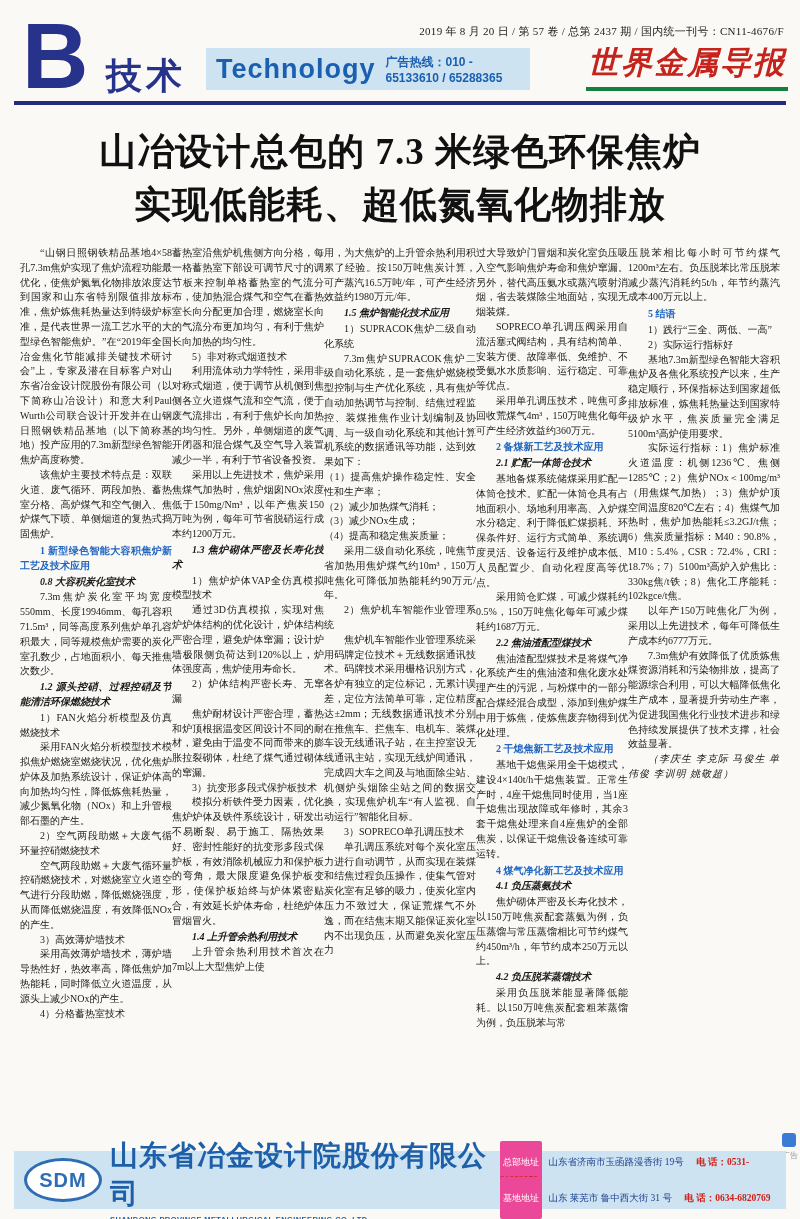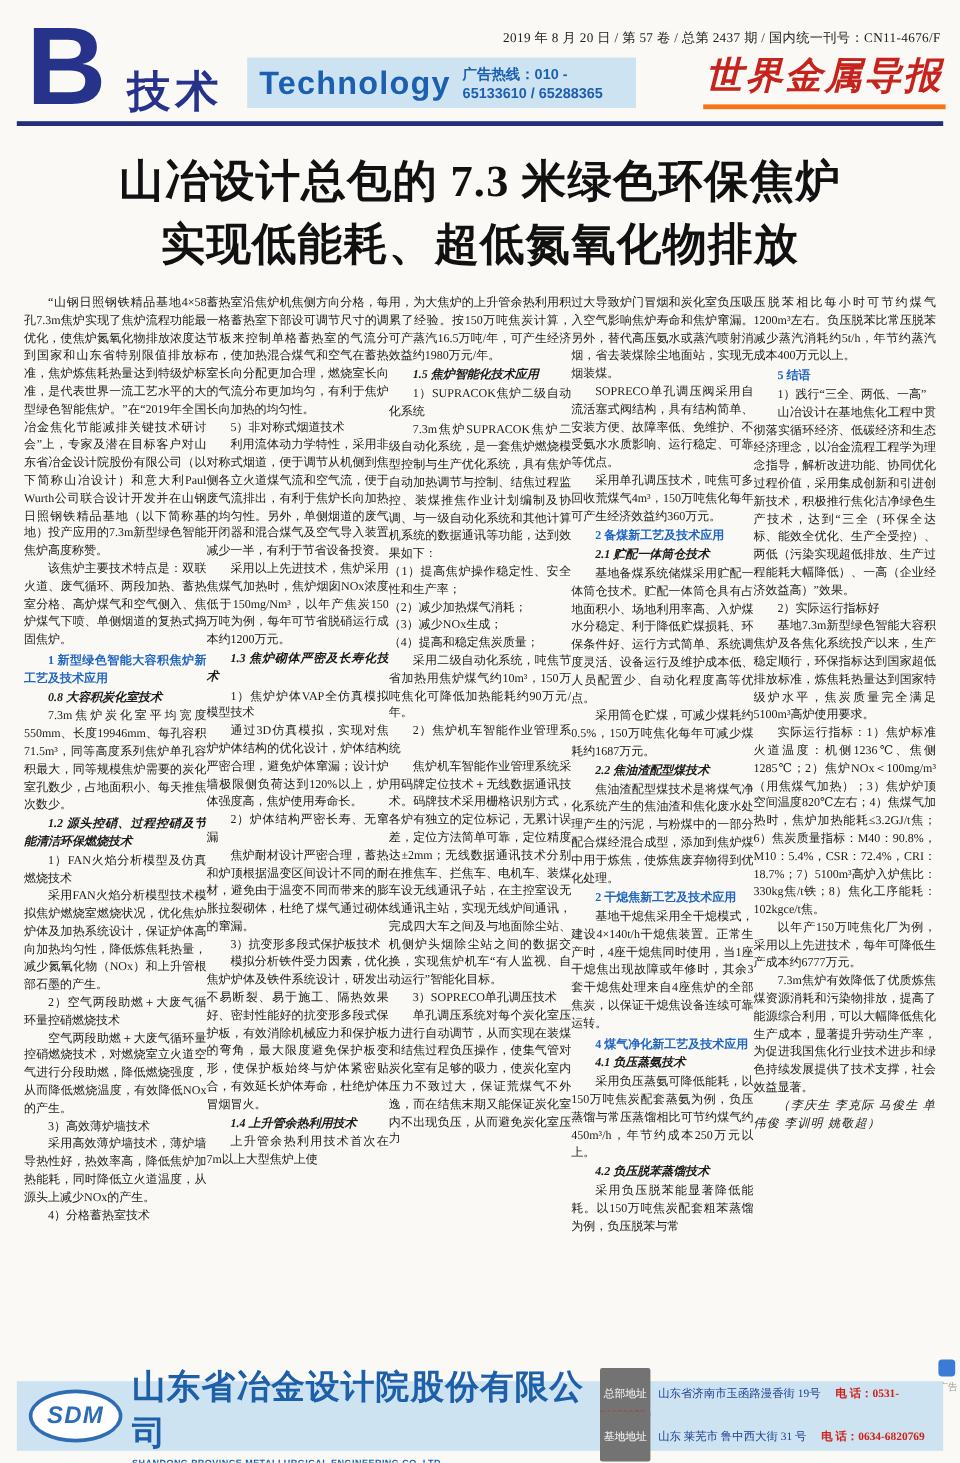--- a/index.html
+++ b/index.html
@@ -13,21 +13,21 @@
               font-weight:bold;font-size:92px;line-height:1;color:#27338b;}
   .sec-name{position:absolute;left:106px;top:52px;font-family:"Liberation Sans",sans-serif;
             font-weight:bold;font-size:36px;color:#27338b;letter-spacing:4px;}
   .date-line{position:absolute;right:16px;top:24px;font-size:11px;color:#222;letter-spacing:.3px;}
   .tech-bar{position:absolute;left:206px;top:48px;width:324px;height:42px;background:#cde3f1;
             display:flex;align-items:center;padding:0 10px;box-sizing:border-box;}
   .tech-word{font-family:"Liberation Sans",sans-serif;font-weight:bold;font-size:27px;
              color:#1b5fb0;letter-spacing:1px;margin-right:10px;}
   .hotline{font-family:"Liberation Sans",sans-serif;font-weight:bold;font-size:12px;color:#1b5fb0;}
   .masthead{position:absolute;right:12px;top:42px;font-size:31px;font-weight:bold;font-style:italic;
-            color:#c5231c;border-bottom:4px solid #f97316;padding:0 2px 3px 2px;letter-spacing:2px;}
+            color:#c5231c;border-bottom:4px solid #15803d;padding:0 2px 3px 2px;letter-spacing:2px;}
   .hdr-rule{position:absolute;left:14px;right:14px;top:101px;height:4px;background:#232e7a;}
 
   
   .headline{position:absolute;top:126px;left:0;width:100%;text-align:center;
             font-weight:bold;font-size:37px;line-height:1.42;color:#111;letter-spacing:1px;}
 
   
   .cols{position:absolute;top:246px;left:20px;right:20px;bottom:82px;display:flex;justify-content:center;}
   .col{flex:1 1 0;overflow:hidden;text-align:justify;}
   .col p,.col h3,.col h4{margin:0;font-size:10px;line-height:1.48;font-weight:normal;}
@@ -36,27 +36,27 @@
   .pb{text-indent:2em;font-weight:bold;}
   .hb{color:#2166c0;font-weight:bold !important;text-indent:2em;margin:2px 0 1px 0 !important;}
   .hs{font-weight:bold !important;font-style:italic;text-indent:2em;margin:1px 0 !important;}
   .sign{text-indent:2em;font-style:italic;letter-spacing:1px;}
 
   
   .footer{position:absolute;left:14px;right:14px;bottom:10px;height:58px;background:#cde3f1;
           display:flex;align-items:center;padding:0 10px;box-sizing:border-box;}
   .logo{width:72px;height:38px;border:3px solid #2e6db4;border-radius:50%;background:#fff;
         display:flex;align-items:center;justify-content:center;flex:0 0 auto;}
-  .logo span{font-family:"Liberation Sans",sans-serif;font-weight:bold;font-style:italic;
+  .logo span{font-family:"Liberation Sans",sans-serif;font-weight:bold;
              font-size:20px;color:#2e6db4;letter-spacing:1px;}
   .co{margin-left:8px;}
   .co-cn{font-family:Liberation Mono, monospace;font-weight:bold;font-size:28px;color:#1d5fa8;letter-spacing:1px;}
   .co-en{font-family:"Liberation Sans",sans-serif;font-weight:bold;font-size:7.5px;color:#1d5fa8;letter-spacing:.4px;margin-top:2px;}
   .addr{margin-left:auto;font-size:9.5px;line-height:1.9;}
-  .addr-label{background:#737373;color:#fff;padding:16px 3px;border-radius:2px;margin-right:4px;
+  .addr-label{background:#ec4899;color:#fff;padding:16px 3px;border-radius:2px;margin-right:4px;
               font-family:"Liberation Sans",sans-serif;font-size:9px;}
   .addr-text{color:#1d3f8f;}
   .phone{color:#cf2118;margin-left:10px;font-weight:bold;}
   .share-icon{position:absolute;right:4px;bottom:72px;width:14px;height:14px;background:#3a7bd5;
               border-radius:3px;}
   .ad-mark{position:absolute;right:2px;bottom:58px;font-size:8px;color:#999;}
 </style>
 </head>
 <body>
 
@@ -132,29 +132,28 @@
         <h3 class="hb">2 备煤新工艺及技术应用</h3>
         <h4 class="hs">2.1 贮配一体筒仓技术</h4>
         <p class="p">基地备煤系统储煤采用贮配一体筒仓技术。贮配一体筒仓具有占地面积小、场地利用率高、入炉煤水分稳定、利于降低贮煤损耗、环保条件好、运行方式简单、系统调度灵活、设备运行及维护成本低、人员配置少、自动化程度高等优点。</p>
         <p class="p">采用筒仓贮煤，可减少煤耗约0.5%，150万吨焦化每年可减少煤耗约1687万元。</p>
         <h4 class="hs">2.2 焦油渣配型煤技术</h4>
         <p class="p">焦油渣配型煤技术是将煤气净化系统产生的焦油渣和焦化废水处理产生的污泥，与粉煤中的一部分配合煤经混合成型，添加到焦炉煤中用于炼焦，使炼焦废弃物得到优化处理。</p>
         <h3 class="hb">2 干熄焦新工艺及技术应用</h3>
         <p class="p">基地干熄焦采用全干熄模式，建设4×140t/h干熄焦装置。正常生产时，4座干熄焦同时使用，当1座干熄焦出现故障或年修时，其余3套干熄焦处理来自4座焦炉的全部焦炭，以保证干熄焦设备连续可靠运转。</p>
         <h3 class="hb">4 煤气净化新工艺及技术应用</h3>
         <h4 class="hs">4.1 负压蒸氨技术</h4>
-        <p class="p">采用负压蒸氨可降低能耗，以150万吨焦炭配套蒸氨为例，负压蒸馏与常压蒸馏相比可节约煤气约450m³/h，年节约成本250万元以上。</p>
+        <p class="p">焦炉砌体严密及长寿化技术，以150万吨焦炭配套蒸氨为例，负压蒸馏与常压蒸馏相比可节约煤气约450m³/h，年节约成本250万元以上。</p>
         <h4 class="hs">4.2 负压脱苯蒸馏技术</h4>
         <p class="p">采用负压脱苯能显著降低能耗。以150万吨焦炭配套粗苯蒸馏为例，负压脱苯与常</p>
       </div>
       <div class="col">
         <p class="pc">压脱苯相比每小时可节约煤气1200m³左右。负压脱苯比常压脱苯减少蒸汽消耗约5t/h，年节约蒸汽成本400万元以上。</p>
         <h3 class="hb">5 结语</h3>
         <p class="p">1）践行“三全、两低、一高”</p>
-        <p class="p">山冶设计在基地焦化工程中贯彻落实循环经济、低碳经济和生态经济理念，以冶金流程工程学为理念指导，解析改进功能、协同优化过程价值，采用集成创新和引进创新技术，积极推行焦化洁净绿色生产技术，达到“三全（环保全达标、能效全优化、生产全受控）、两低（污染实现超低排放、生产过程能耗大幅降低）、一高（企业经济效益高）”效果。</p>
         <p class="p">2）实际运行指标好</p>
         <p class="p">基地7.3m新型绿色智能大容积焦炉及各焦化系统投产以来，生产稳定顺行，环保指标达到国家超低排放标准，炼焦耗热量达到国家特级炉水平，焦炭质量完全满足5100m³高炉使用要求。</p>
         <p class="p">实际运行指标：1）焦炉标准火道温度：机侧1236℃、焦侧1285℃；2）焦炉NOx＜100mg/m³（用焦煤气加热）；3）焦炉炉顶空间温度820℃左右；4）焦煤气加热时，焦炉加热能耗≤3.2GJ/t焦；6）焦炭质量指标：M40：90.8%，M10：5.4%，CSR：72.4%，CRI：18.7%；7）5100m³高炉入炉焦比：330kg焦/t铁；8）焦化工序能耗：102kgce/t焦。</p>
         <p class="p">以年产150万吨焦化厂为例，采用以上先进技术，每年可降低生产成本约6777万元。</p>
         <p class="p">7.3m焦炉有效降低了优质炼焦煤资源消耗和污染物排放，提高了能源综合利用，可以大幅降低焦化生产成本，显著提升劳动生产率，为促进我国焦化行业技术进步和绿色持续发展提供了技术支撑，社会效益显著。</p>
         <p class="sign">（李庆生 李克际 马俊生 单伟俊 李训明 姚敬超）</p>
       </div>
     </div>
 
   <div class="share-icon"></div>

